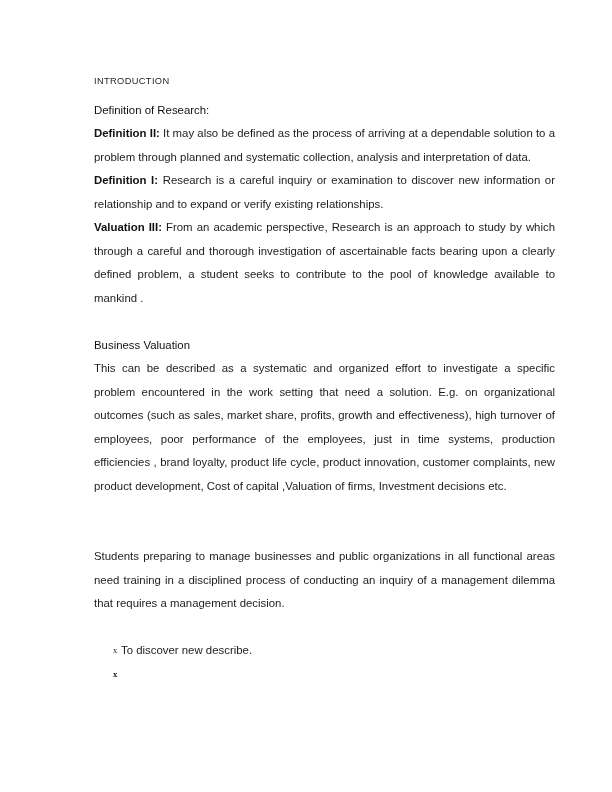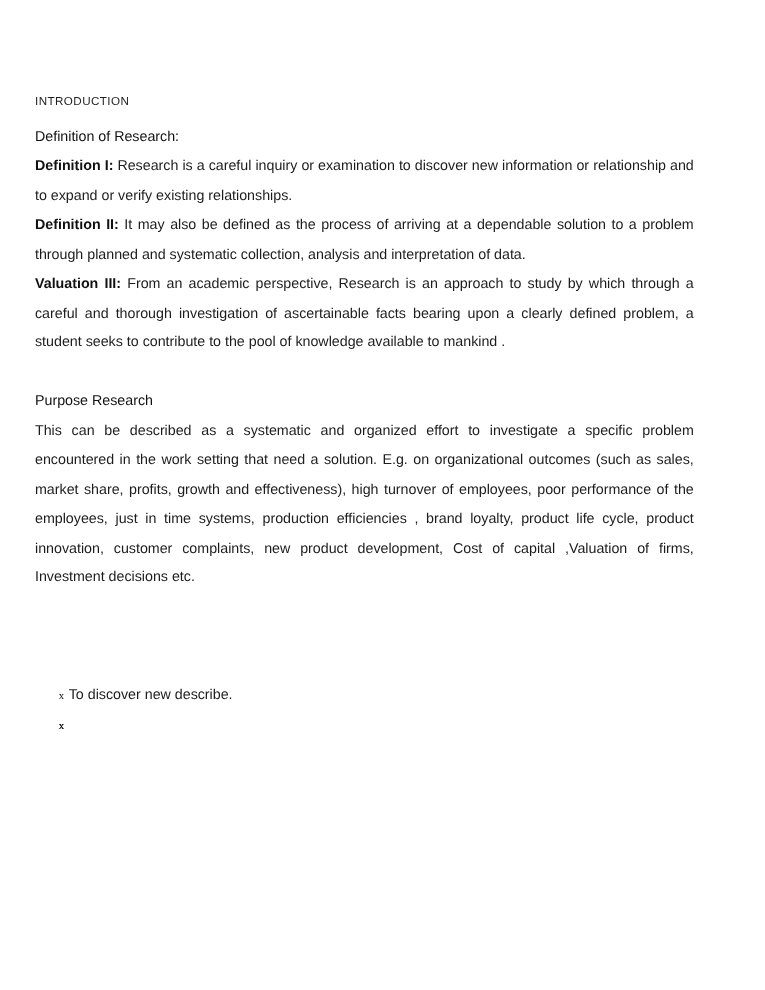--- a/index.html
+++ b/index.html
@@ -14,21 +14,21 @@
     color: #1c1c1c;
     -webkit-font-smoothing: antialiased;
   }
 
   .page {
     position: relative;
     width: 612px;
     height: 560px;
     background: #ffffff;
     box-sizing: border-box;
-    padding: 70px 57px 0 28px;
+    padding: 70px 57px 0 94px;
   }
 
   .doc-label {
     font-size: 9.3px;
     letter-spacing: 0.35px;
     line-height: 23.5px;
     margin: 0 0 5px 0;
     color: #1f1f1f;
   }
 
@@ -83,37 +83,38 @@
 </style>
 </head>
 <body>
 
 <div class="page">
 
   <p class="doc-label">INTRODUCTION</p>
 
   <h2 class="section-heading">Definition of Research:</h2>
 
+  <p class="para"><b>Definition II:</b><span> It may also be defined as the process of arriving at a dependable solution to a problem through planned and systematic collection, analysis and interpretation of data.</span></p>
+
   <p class="para"><b>Definition I:</b><span> Research is a careful inquiry or examination to discover new information or relationship and to expand or verify existing relationships.</span></p>
-
-  <p class="para"><b>Definition II:</b><span> It may also be defined as the process of arriving at a dependable solution to a problem through planned and systematic collection, analysis and interpretation of data.</span></p>
 
   <p class="para"><b>Valuation III:</b><span> From an academic perspective, Research is an approach to study by which through a careful and thorough investigation of ascertainable facts bearing upon a clearly defined problem, a student seeks to contribute to the pool of knowledge available to mankind .</span></p>
 
   <div class="spacer"></div>
 
-  <h2 class="section-heading">Purpose Research</h2>
+  <h2 class="section-heading">Business Valuation</h2>
 
   <p class="para">This can be described as a systematic and organized effort to investigate a specific problem encountered in the work setting that need a solution. E.g. on organizational outcomes (such as sales, market share, profits, growth and effectiveness), high turnover of employees, poor performance of the employees, just in time systems, production efficiencies , brand loyalty, product life cycle, product innovation, customer complaints, new product development, Cost of capital ,Valuation of firms, Investment decisions etc.</p>
 
   <div class="spacer"></div>
 
 
   <div class="spacer"></div>
 
+  <p class="para">Students preparing to manage businesses and public organizations in all functional areas need training in a disciplined process of conducting an inquiry of a management dilemma that requires a management decision.</p>
 
   <div class="spacer"></div>
 
 
   <ul class="bullet-list">
     <li class="bullet-item">
       <span class="bullet-marker">x</span>
       <span>To discover new describe.</span>
     </li>
     <li class="bullet-item">

